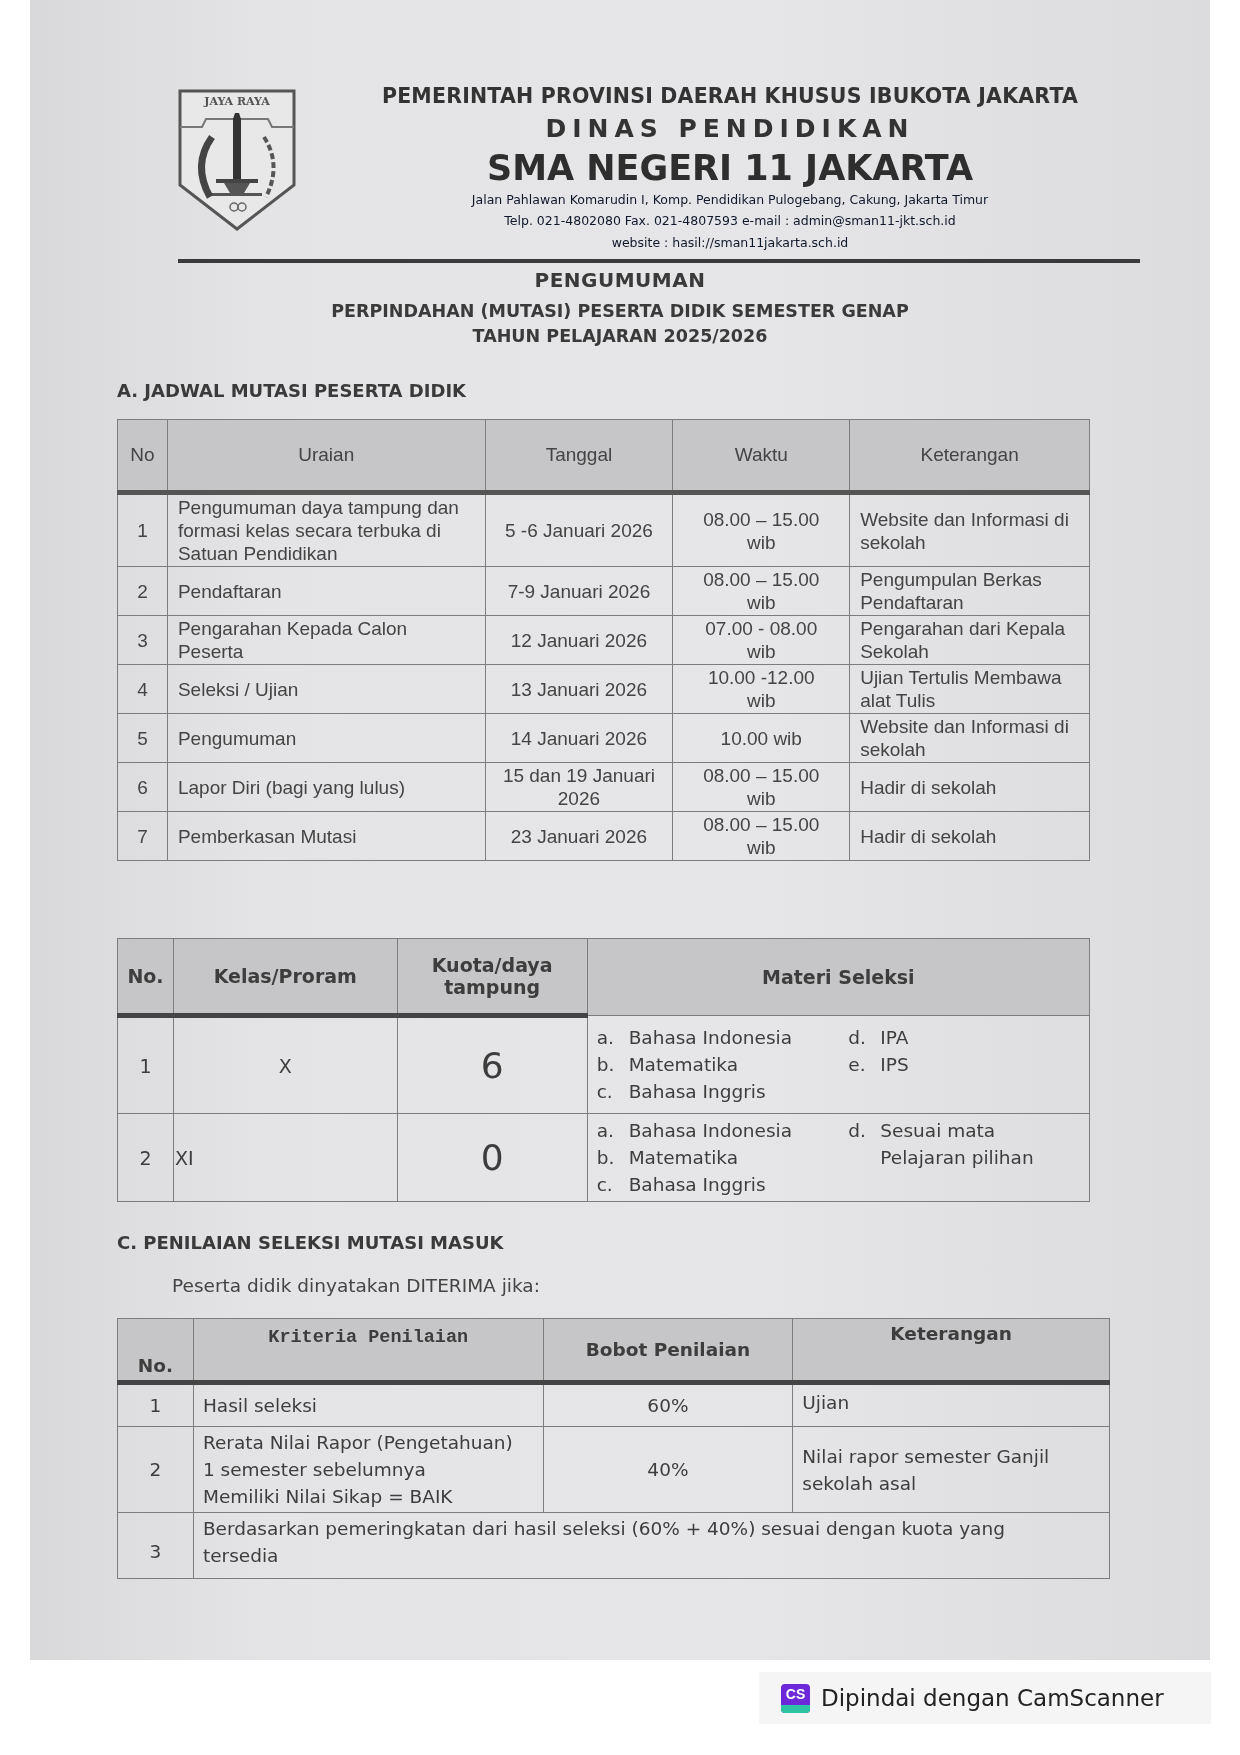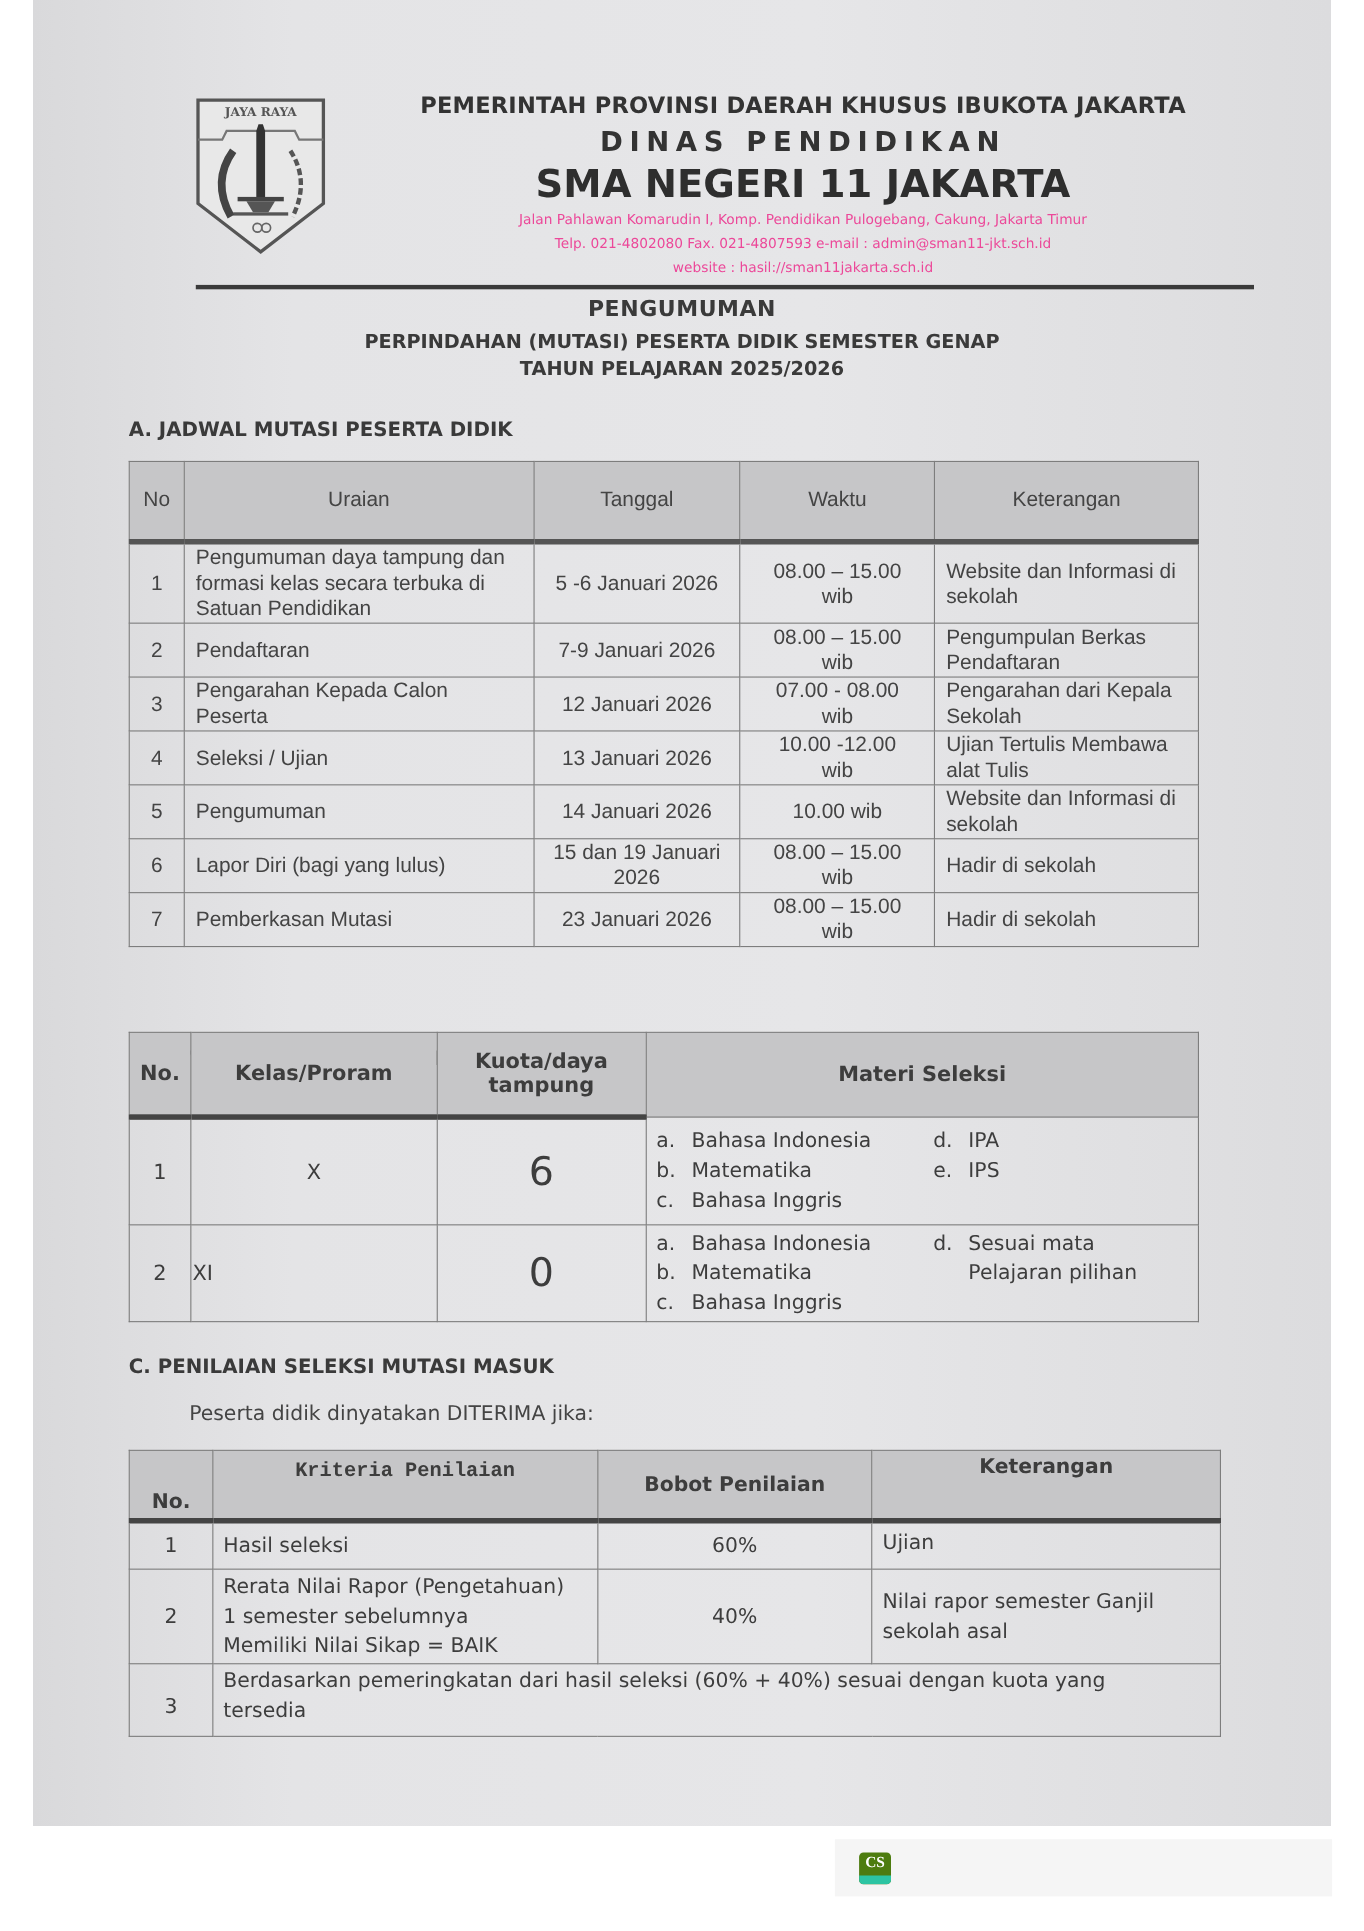--- a/index.html
+++ b/index.html
@@ -13,21 +13,21 @@
     position:absolute; left:30px; top:0; width:1180px; height:1660px;
     background:linear-gradient(90deg,#d9d9db 0%,#e4e4e6 20%,#e6e6e8 60%,#dcdcde 100%);
   }
   .abs { position:absolute; }
 
   
   .logo { left:172px; top:85px; width:130px; height:150px; }
   .kop-line1 { left:310px; top:84px; width:840px; text-align:center; font-weight:bold; font-size:20.5px; color:#333; letter-spacing:0.2px; }
   .kop-line2 { left:310px; top:114px; width:840px; text-align:center; font-weight:bold; font-size:25px; letter-spacing:6px; color:#333; }
   .kop-line3 { left:310px; top:148px; width:840px; text-align:center; font-weight:bold; font-size:35px; color:#2e2e2e; }
-  .kop-addr { left:310px; width:840px; text-align:center; font-size:12.5px; color:#ec4899; }
+  .kop-addr { left:310px; width:840px; text-align:center; font-size:12.5px; color:#0f172a; }
   .kop-rule { left:178px; top:259px; width:962px; height:4px; background:#3a3a3a; }
 
   .title { left:30px; width:1180px; text-align:center; font-weight:bold; color:#3a3a3a; }
   .t1 { top:268px; font-size:20px; letter-spacing:0.5px; }
   .t2 { top:301px; font-size:17.5px; }
   .t3 { top:326px; font-size:17.5px; }
 
   .section-head { font-weight:bold; font-size:18px; color:#3a3a3a; }
 
   table { border-collapse:collapse; position:absolute; }
@@ -54,21 +54,21 @@
   .tC { left:117px; top:1318px; width:993px; font-size:18.5px; color:#3d3d3d; }
   .tC th { background:#c6c6c8; font-weight:bold; height:52px; border-bottom:5px solid #444; font-size:18.5px; }
   .tC td { vertical-align:middle; padding:2px 9px; line-height:27px; }
 
   .footer {
     position:absolute; left:759px; top:1672px; width:452px; height:52px;
     background:#f5f5f5; display:flex; align-items:center; padding-left:22px; box-sizing:border-box;
   }
   .cs-icon {
     width:29px; height:29px; border-radius:4px; overflow:hidden; position:relative;
-    background:#4d7c0f; color:#fff; font-weight:bold; font-size:14px; font-family:Liberation Serif, serif;
+    background:#6d28d9; color:#fff; font-weight:bold; font-size:14px; font-family:Liberation Sans, sans-serif;
     display:flex; align-items:flex-start; justify-content:center; line-height:20px;
   }
   .cs-icon::after { content:""; position:absolute; left:0; bottom:0; width:100%; height:8px; background:#2cc4a2; }
   .footer-text { margin-left:11px; font-size:23px; color:#222; font-family:"DejaVu Sans",sans-serif; }
 </style>
 </head>
 <body>
 
 <div class="page"></div>
 
@@ -294,13 +294,14 @@
         <td style="text-align:center;padding-top:14px">3</td>
         <td colspan="3" style="vertical-align:top;padding-right:60px">Berdasarkan pemeringkatan dari hasil seleksi (60% + 40%) sesuai dengan kuota yang tersedia</td>
       </tr>
     </tbody>
 </table>
 
 <div class="footer">
   <div class="cs-icon">
       <span>CS</span>
     </div>
+  <div class="footer-text">Dipindai dengan CamScanner</div>
 </div>
 
 </body></html>

